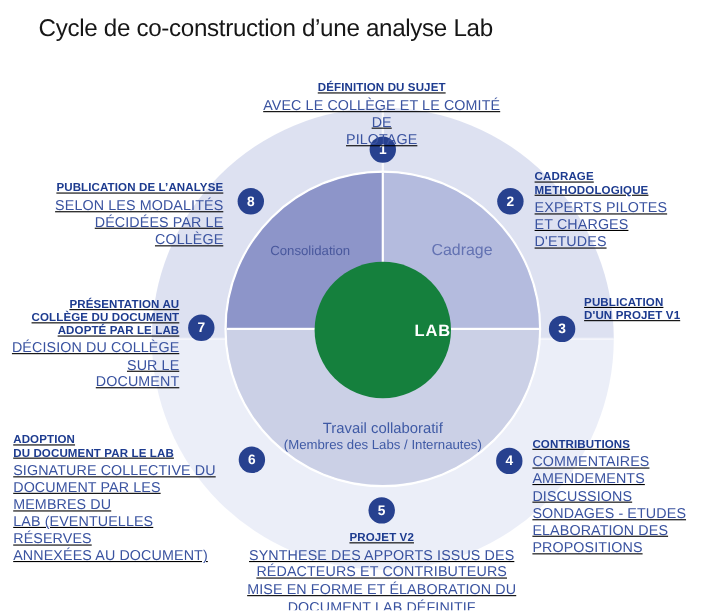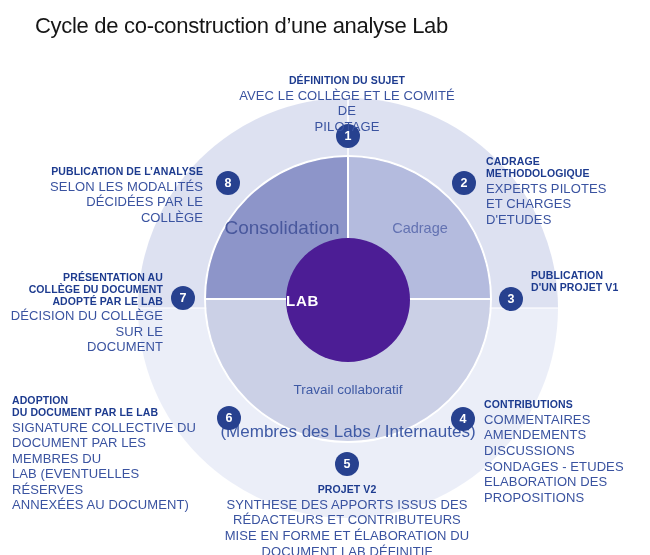--- a/index.html
+++ b/index.html
@@ -65,35 +65,35 @@
   .v-div { position: absolute; left: calc(50% - 1px); top: 0; width: 2px; height: 50%; background: #ffffff; }
   .h-div { position: absolute; left: 0; top: calc(50% - 1px); width: 100%; height: 2px; background: #ffffff; }
   
   .lab-circle {
     position: absolute;
     left: 286px;
     top: 238px;
     width: 124px;
     height: 124px;
     border-radius: 50%;
-    background: #4c1d95;
+    background: #15803d;
     display: flex;
     align-items: center;
-    justify-content: flex-start;
+    justify-content: flex-end;
     color: #ffffff;
     font-size: 15px;
     font-weight: bold;
     letter-spacing: 0.8px;
   }
   
   .zone-label { position: absolute; transform: translate(-50%, -50%); white-space: nowrap; }
-  .zone-consolidation { left: 282px; top: 228px; font-size: 19px; color: #49589d; }
+  .zone-consolidation { left: 282px; top: 228px; font-size: 12px; color: #49589d; }
   .zone-cadrage { left: 420px; top: 228px; font-size: 14.5px; color: #6372b2; }
   .zone-travail { left: 348px; top: 389px; font-size: 13.5px; color: #3f5aa5; }
-  .zone-travail-sub { left: 348px; top: 404px; font-size: 17px; color: #3f5aa5; margin-top: 28px; }
+  .zone-travail-sub { left: 348px; top: 404px; font-size: 12px; color: #3f5aa5; }
   
   .badge {
     position: absolute;
     width: 24px;
     height: 24px;
     border-radius: 50%;
     background: #27418f;
     color: #ffffff;
     font-size: 12.5px;
     font-weight: bold;
@@ -103,21 +103,21 @@
   }
   .badge-1 { left: 336px; top: 124px; }
   .badge-2 { left: 452px; top: 171px; }
   .badge-3 { left: 499px; top: 287px; }
   .badge-4 { left: 451px; top: 407px; }
   .badge-5 { left: 335px; top: 452px; }
   .badge-6 { left: 217px; top: 406px; }
   .badge-7 { left: 171px; top: 286px; }
   .badge-8 { left: 216px; top: 171px; }
   
-  .step { position: absolute; }
+  .step { position: absolute; text-decoration: underline; }
   .step-heading {
     font-size: 10.5px;
     font-weight: bold;
     color: #1d3b8f;
     line-height: 1.12;
     letter-spacing: 0.1px;
     white-space: pre-line;
     margin-bottom: 1px;
   }
   .step-sub {

